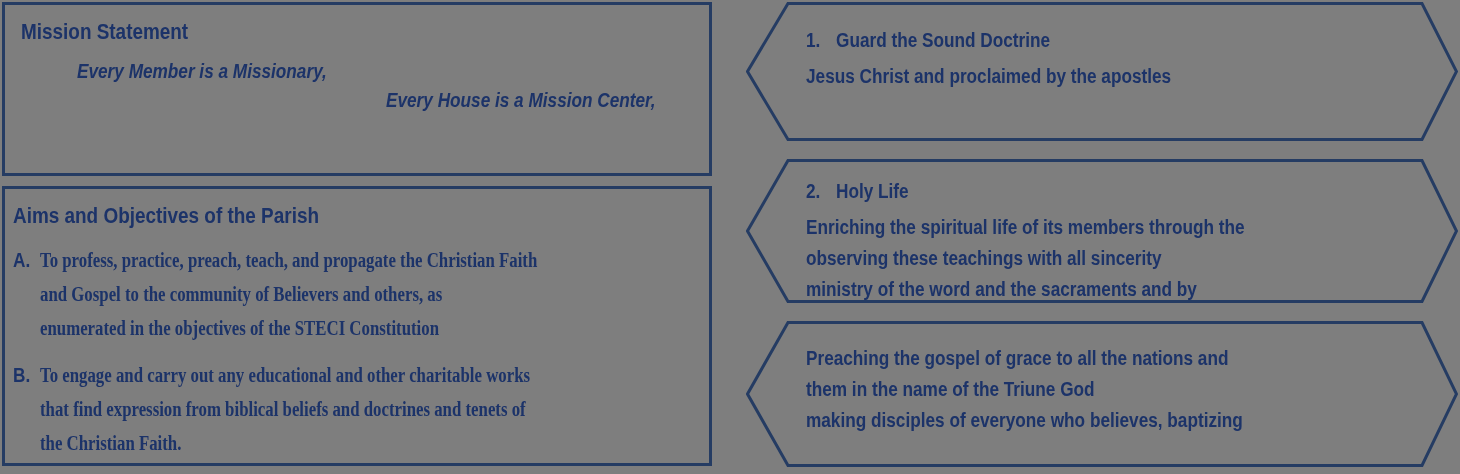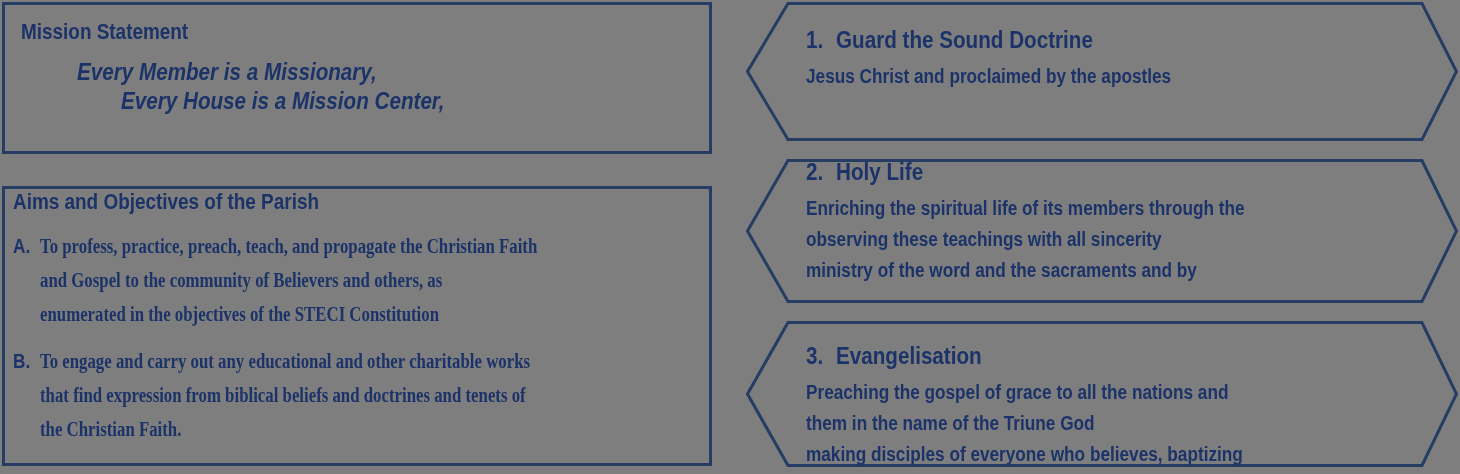--- a/index.html
+++ b/index.html
@@ -17,47 +17,47 @@
     display:inline-block;
     transform:scaleX(0.86);
     transform-origin:0 50%;
     white-space:nowrap;
   }
   .rectbox {
     position:absolute;
     box-sizing:border-box;
     border:3px solid #253c63;
   }
-  #mission-box { left:2px; top:2px; width:710px; height:152px; padding:14px 10px 0 16px; }
+  #mission-box { left:2px; top:2px; width:710px; height:174px; padding:14px 10px 0 16px; }
   .box-title { font-size:22px; line-height:26px; }
-  .mission-lines { margin-top:12px; font-style:italic; font-size:24px; }
+  .mission-lines { margin-top:12px; font-style:italic; font-size:20px; }
   .mission-line { line-height:29px; }
   .mission-line.ind0 { margin-left:56px; }
-  .mission-line.ind1 { margin-left:100px; }
+  .mission-line.ind1 { margin-left:100px;text-align:right; }
   .mission-line.ind2 { margin-left:228px; }
 
-  #aims-box { left:2px; top:186px; width:710px; height:280px; padding:0 8px 0 8px; }
+  #aims-box { left:2px; top:186px; width:710px; height:280px; padding:14px 8px 0 8px; }
   .aims-items { margin-top:14px; font-size:20px; }
   .aims-item { display:flex; line-height:34px; }
   .aims-item + .aims-item { margin-top:13px; }
   .aims-marker { flex:0 0 27px; }
   .aims-lines { flex:1 1 auto; min-width:0; }
   .body-line { line-height:34px;font-family:Liberation Serif, serif; }
   .aims-lines .t { transform:scaleX(0.84); }
 
   .hex { position:absolute; left:746px; width:712px; }
   #hex-1 { top:2px;   height:139px; }
   #hex-2 { top:159px; height:144px; }
   #hex-3 { top:321px; height:146px; }
   .hex svg { position:absolute; left:0; top:0; display:block; }
   .hex-content { position:relative; padding-left:60px; }
   #hex-1 .hex-content { padding-top:25px; }
-  #hex-2 .hex-content { }
+  #hex-2 .hex-content { padding-top:19px; }
   #hex-3 .hex-content { padding-top:22px; }
-  .hex-title { font-size:24px; line-height:26px; margin-bottom:8px; }
+  .hex-title { font-size:20px; line-height:26px; margin-bottom:8px; }
   .hex-num { display:inline-block; width:30px; }
   .hex-line { font-size:20px; line-height:31px; }
 </style>
 </head>
 <body>
 
 <div class="stage">
 
   <div class="rectbox" id="mission-box">
     <div class="box-title">
@@ -117,22 +117,19 @@
       <div class="hex-line"><span class="t">observing these teachings with all sincerity</span></div>
       <div class="hex-line"><span class="t">ministry of the word and the sacraments and by</span></div>
     </div>
   </div>
 
   <div class="hex" id="hex-3">
     <svg width="712" height="146" viewBox="0 0 712 146">
       <polygon points="42,1.5 676,1.5 710.5,73 676,144.5 42,144.5 1.5,73" fill="none" stroke="#253c63" stroke-width="3"></polygon>
     </svg>
     <div class="hex-content">
-      <div class="hex-title">
-        <span class="hex-num"><span class="t">3.</span></span><span class="t">Evangelisation</span>
-      </div>
       <div class="hex-line"><span class="t">Preaching the gospel of grace to all the nations and</span></div>
       <div class="hex-line"><span class="t">them in the name of the Triune God</span></div>
       <div class="hex-line"><span class="t">making disciples of everyone who believes, baptizing</span></div>
     </div>
   </div>
 
 </div>
 
 </body></html>

